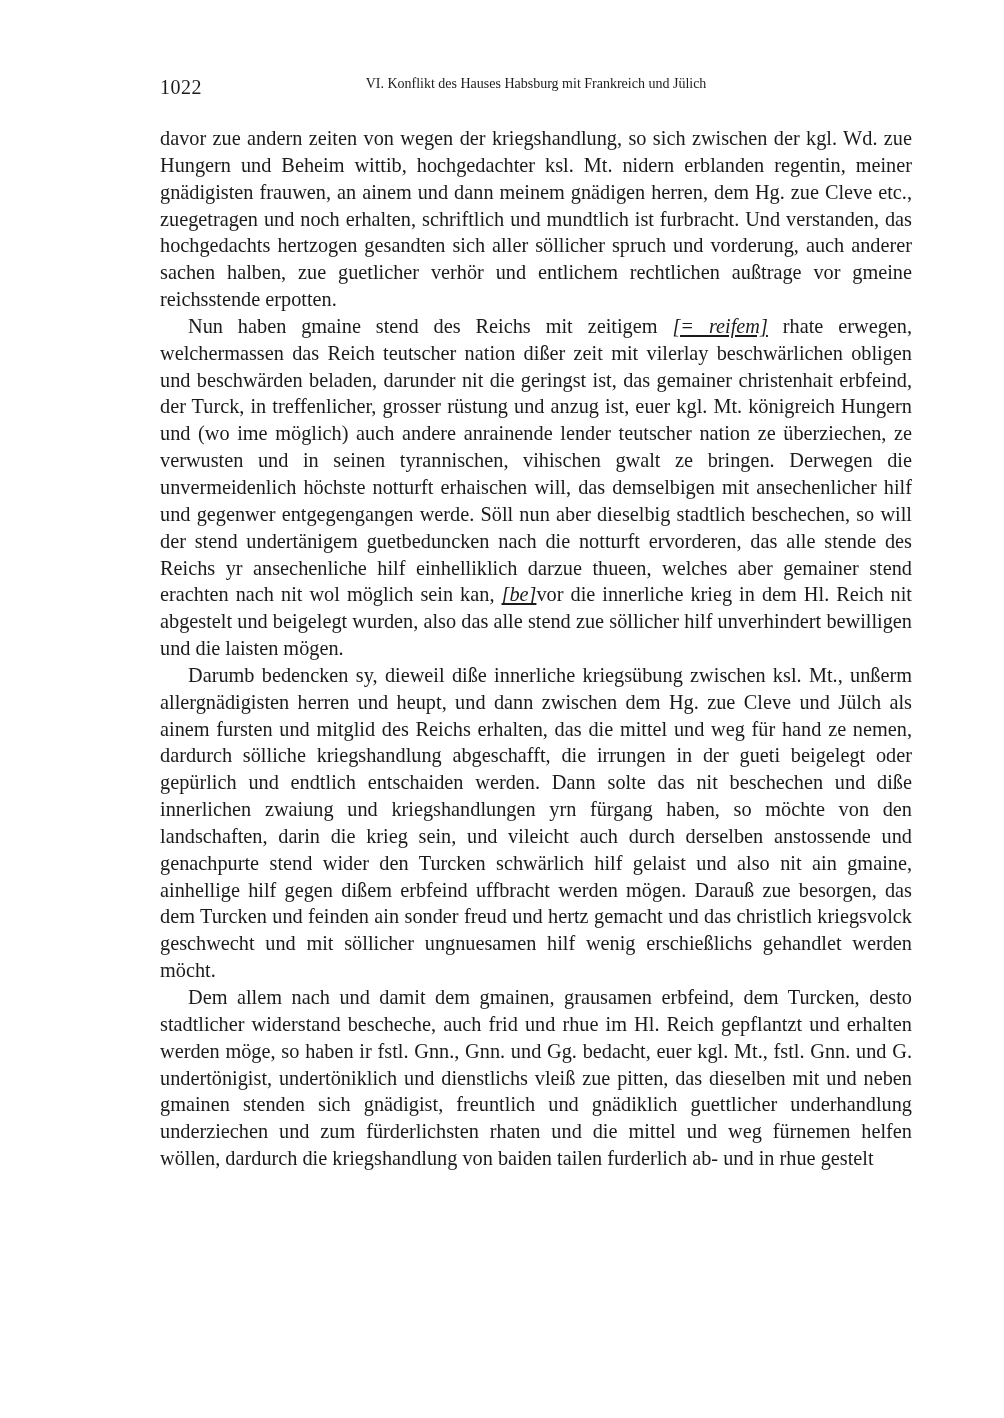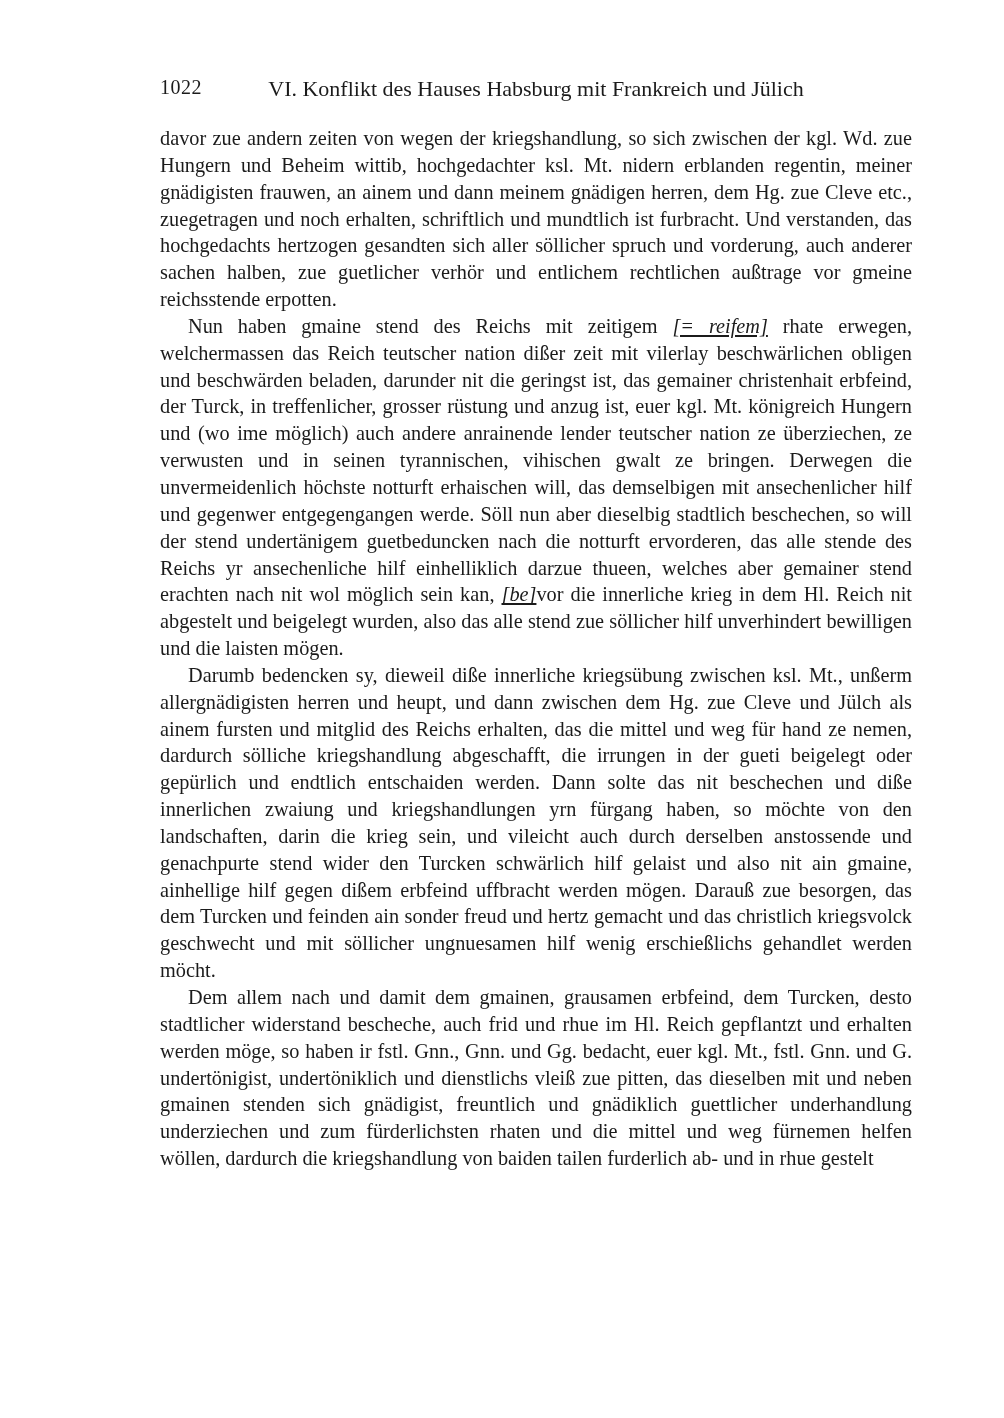--- a/index.html
+++ b/index.html
@@ -32,21 +32,21 @@
   .page-number {
     position: absolute;
     left: 0;
     top: 0;
     letter-spacing: 0.5px;
     text-align: right;
   }
   .running-title {
     display: block;
     text-align: center;
-    font-size: 22px;
+    font-size: 14px;
   }
   .text-block {
     font-size: 20.3px;
     line-height: 26.85px;
     text-align: justify;
     hyphens: auto;
     -webkit-hyphens: auto;
   }
   .text-block p {
     margin: 0;

